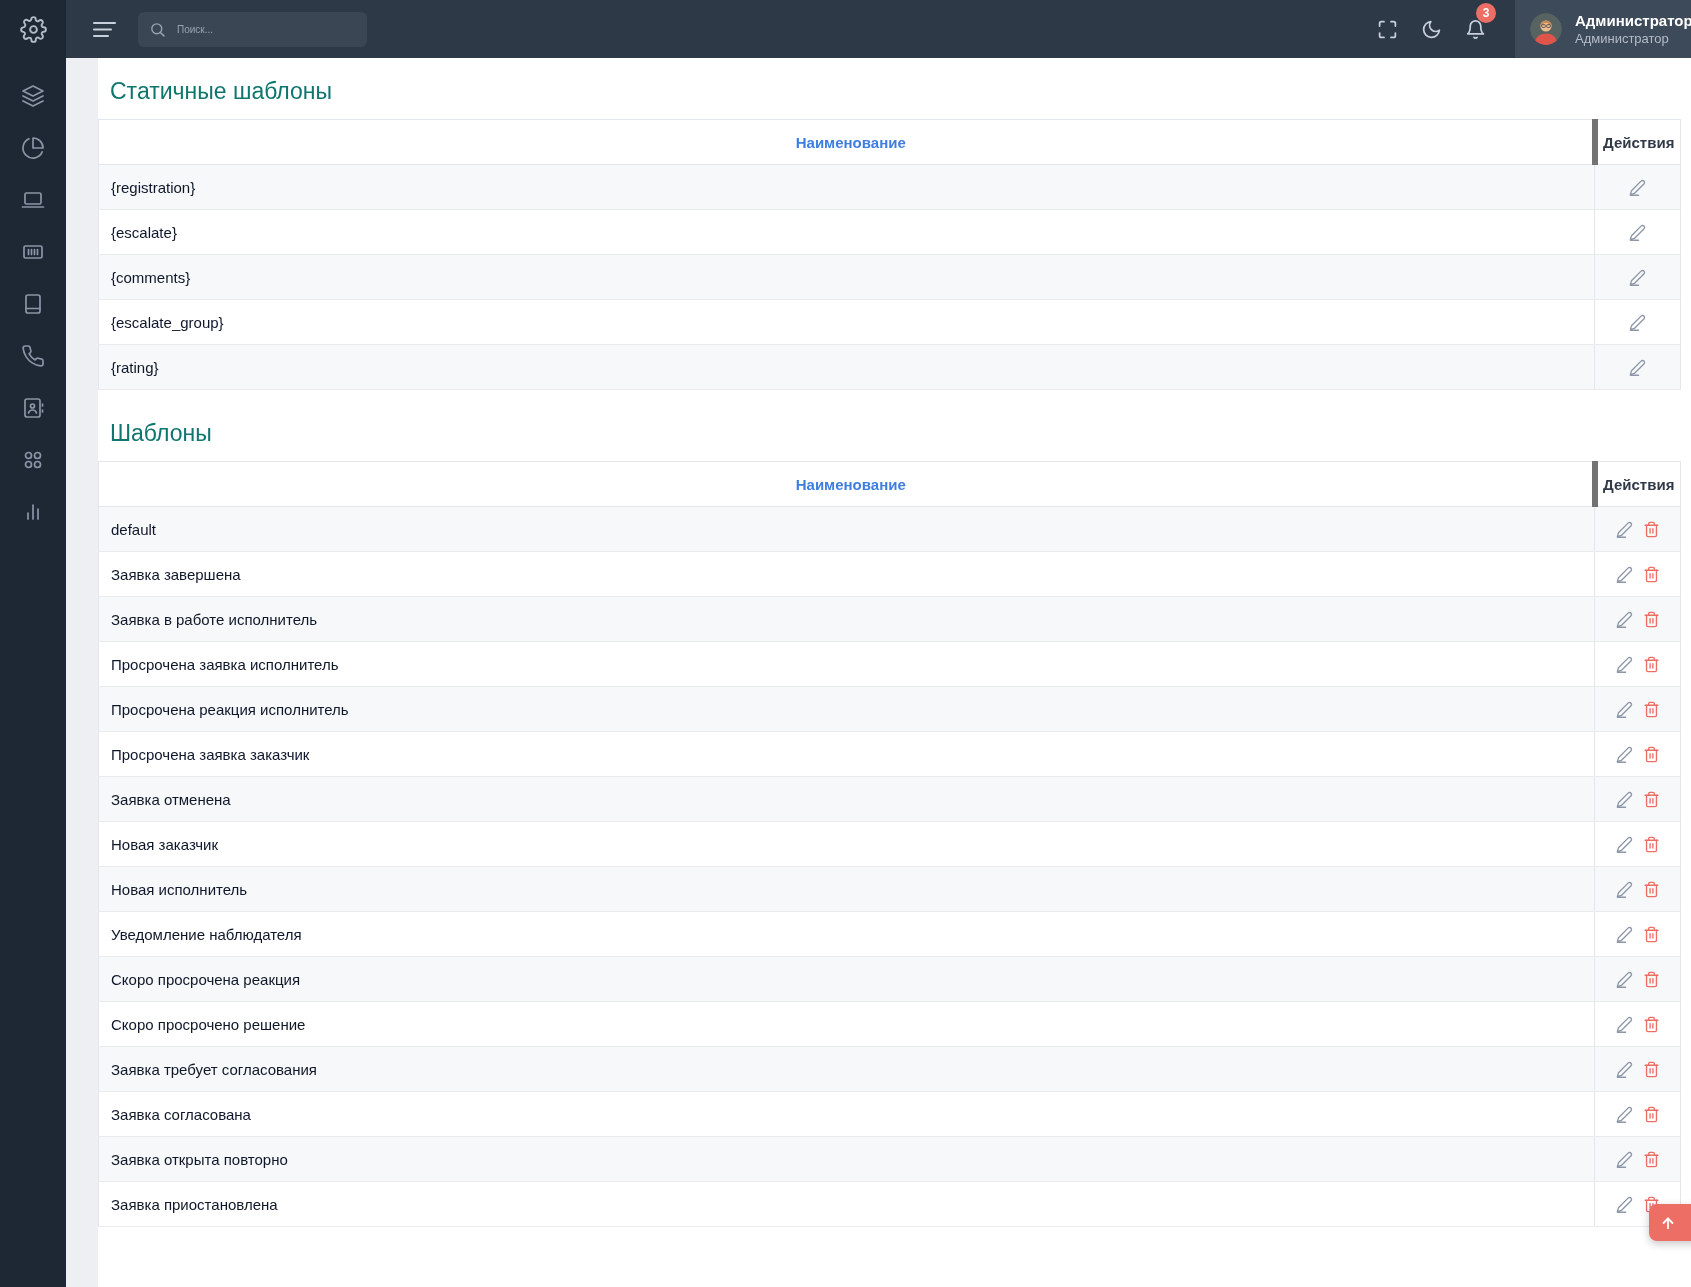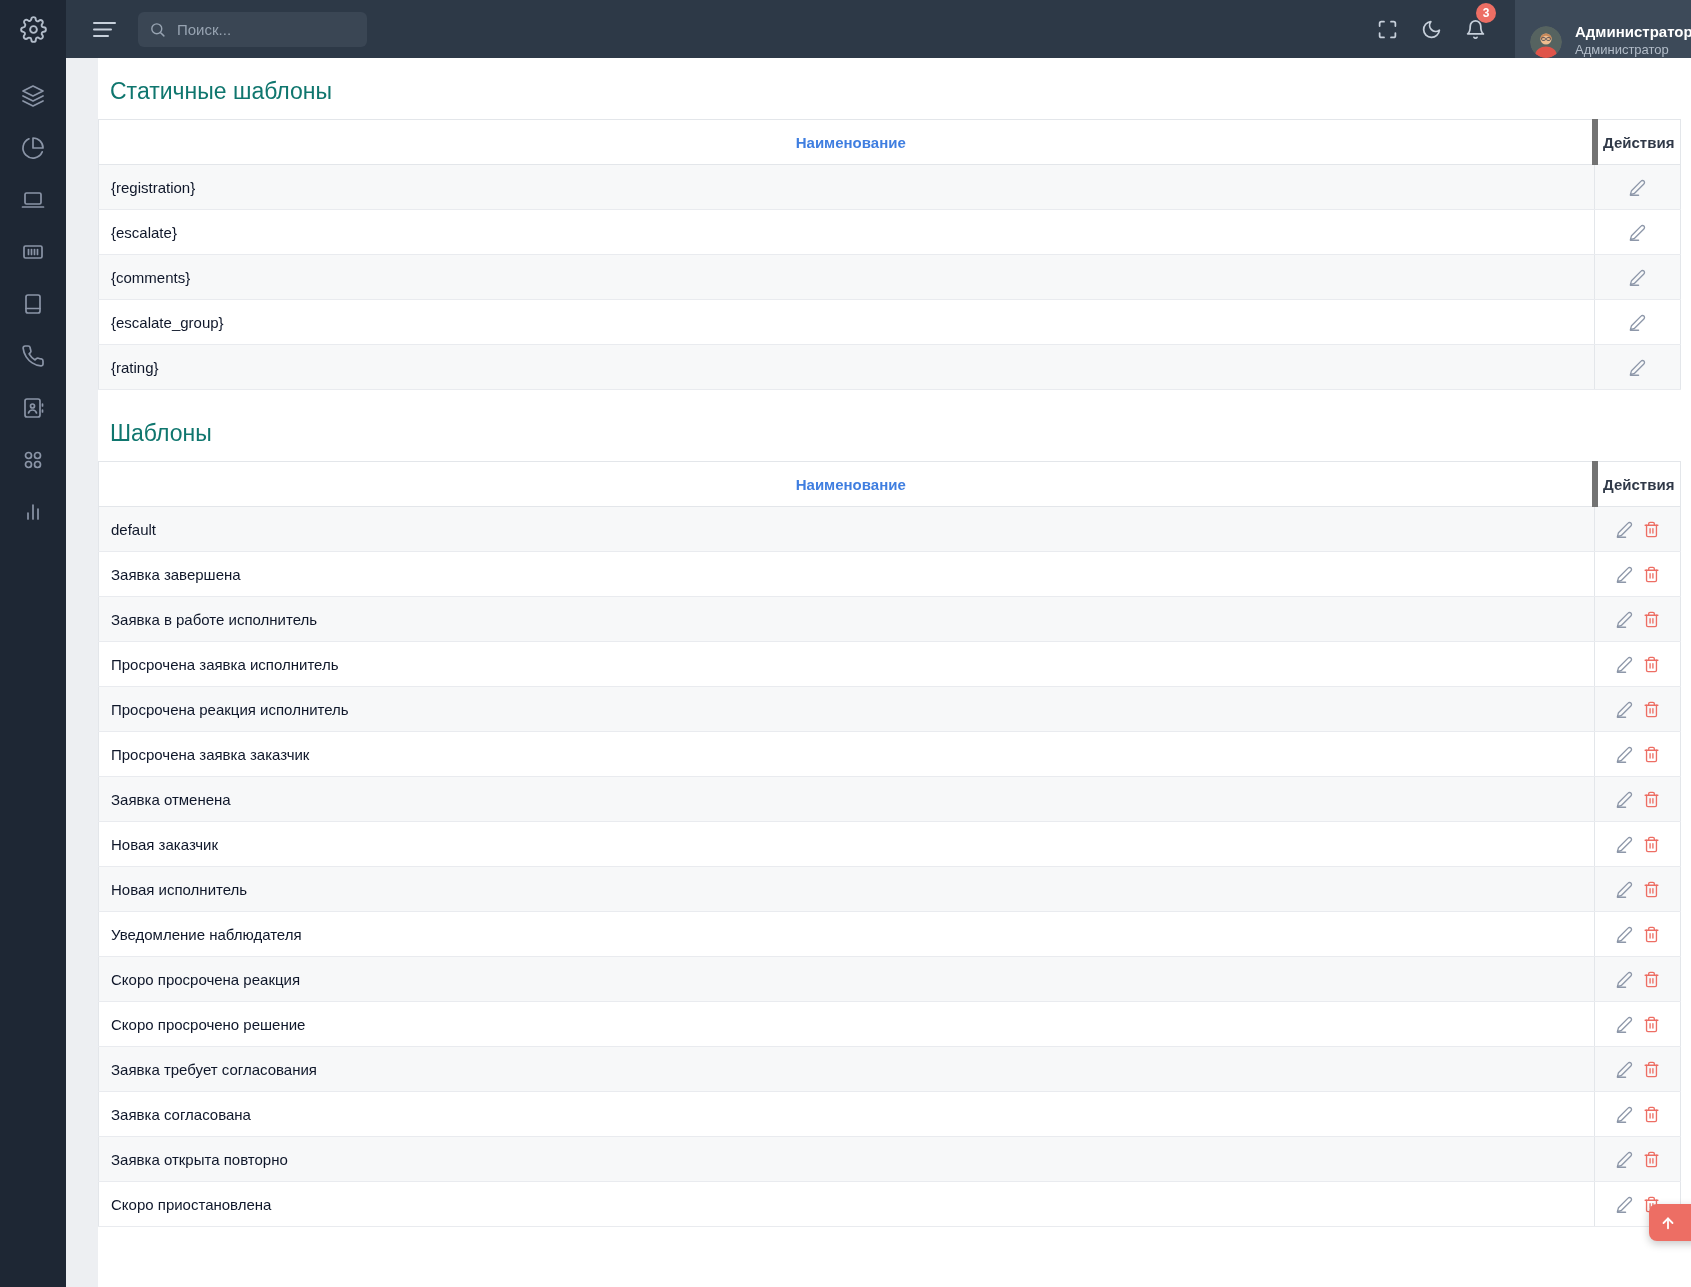--- a/index.html
+++ b/index.html
@@ -19,30 +19,30 @@
   .side-item { height:52px; display:flex; align-items:center; justify-content:center;
     color:#8b95a7; cursor:pointer; }
 
   
   .topbar { position:absolute; z-index:2; left:66px; right:0; top:0; height:58px;
     background:#2d3947; display:flex; align-items:center; color:#c7d0db; }
   .hamburger { margin-left:26px; cursor:pointer; color:#c7d0db; }
   .searchbox { margin-left:22px; width:229px; height:35px; background:#3a4654;
     border-radius:6px; display:flex; align-items:center; padding:0 11px; color:#97a3b1; }
   .searchbox input { flex:1; background:transparent; border:0; outline:0;
-    color:#cfd6df; font-size:15px; font-family:inherit; margin-left:9px; width:100%; }
+    color:#cfd6df; font-size:10px; font-family:inherit; margin-left:9px; width:100%; }
   .searchbox input::placeholder { color:#97a3b1; }
   .tb-spacer { flex:1; }
   .icon-btn { width:44px; height:58px; display:flex; align-items:center; justify-content:center;
     cursor:pointer; position:relative; color:#c7d0db; }
   .badge { position:absolute; top:3px; right:1px; min-width:20px; height:20px; padding:0 5px;
     border-radius:10px; background:#ed6e64; color:#fff; font-size:12px; font-weight:700;
     display:flex; align-items:center; justify-content:center; }
   .user { margin-left:18px; width:176px; height:58px; background:#3d4a59;
-    display:flex; align-items:flex-end; padding-left:15px; cursor:pointer; }
+    display:flex; align-items:center; padding-left:15px; cursor:pointer; }
   .avatar { width:32px; height:32px; border-radius:50%; overflow:hidden; flex:none; }
   .user-texts { margin-left:13px; }
   .user-name { font-size:15px; font-weight:700; color:#ffffff; line-height:19px; }
   .user-role { font-size:13px; color:#b3bdc9; line-height:17px; }
 
   
   .content { position:absolute; left:66px; top:58px; right:0; bottom:0; background:#edeff2; }
   .panel { position:absolute; left:32px; right:0; top:0; bottom:0; background:#ffffff;
     padding:20px 10px 0 0; overflow:hidden; }
   .section-title { margin:0 0 14px 12px; font-size:23px; font-weight:500; color:#0f766e; }
@@ -521,21 +521,21 @@
                 </span><span class="action delete">
                   <svg width="17" height="17" viewBox="0 0 24 24" fill="none" stroke="currentColor" stroke-width="1.9" stroke-linecap="round" stroke-linejoin="round">
                     <polyline points="3 6 5 6 21 6"></polyline>
                     <path d="M19 6v14a2 2 0 0 1-2 2H7a2 2 0 0 1-2-2V6m3 0V4a2 2 0 0 1 2-2h4a2 2 0 0 1 2 2v2"></path>
                     <line x1="10" y1="11" x2="10" y2="17"></line>
                     <line x1="14" y1="11" x2="14" y2="17"></line>
                   </svg>
                 </span></td>
             </tr>
             <tr>
-              <td class="cell-name">Скоро приостановлена</td>
+              <td class="cell-name">Заявка приостановлена</td>
               <td class="cell-actions"><span class="action edit">
                   <svg width="17" height="17" viewBox="0 0 24 24" fill="none" stroke="currentColor" stroke-width="1.9" stroke-linecap="round" stroke-linejoin="round">
                     <path d="M17 3a2.83 2.83 0 1 1 4 4L7.5 20.5 2 22l1.5-5.5L17 3z"></path>
                     <line x1="2" y1="23" x2="13.5" y2="23"></line>
                   </svg>
                 </span><span class="action delete">
                   <svg width="17" height="17" viewBox="0 0 24 24" fill="none" stroke="currentColor" stroke-width="1.9" stroke-linecap="round" stroke-linejoin="round">
                     <polyline points="3 6 5 6 21 6"></polyline>
                     <path d="M19 6v14a2 2 0 0 1-2 2H7a2 2 0 0 1-2-2V6m3 0V4a2 2 0 0 1 2-2h4a2 2 0 0 1 2 2v2"></path>
                     <line x1="10" y1="11" x2="10" y2="17"></line>

